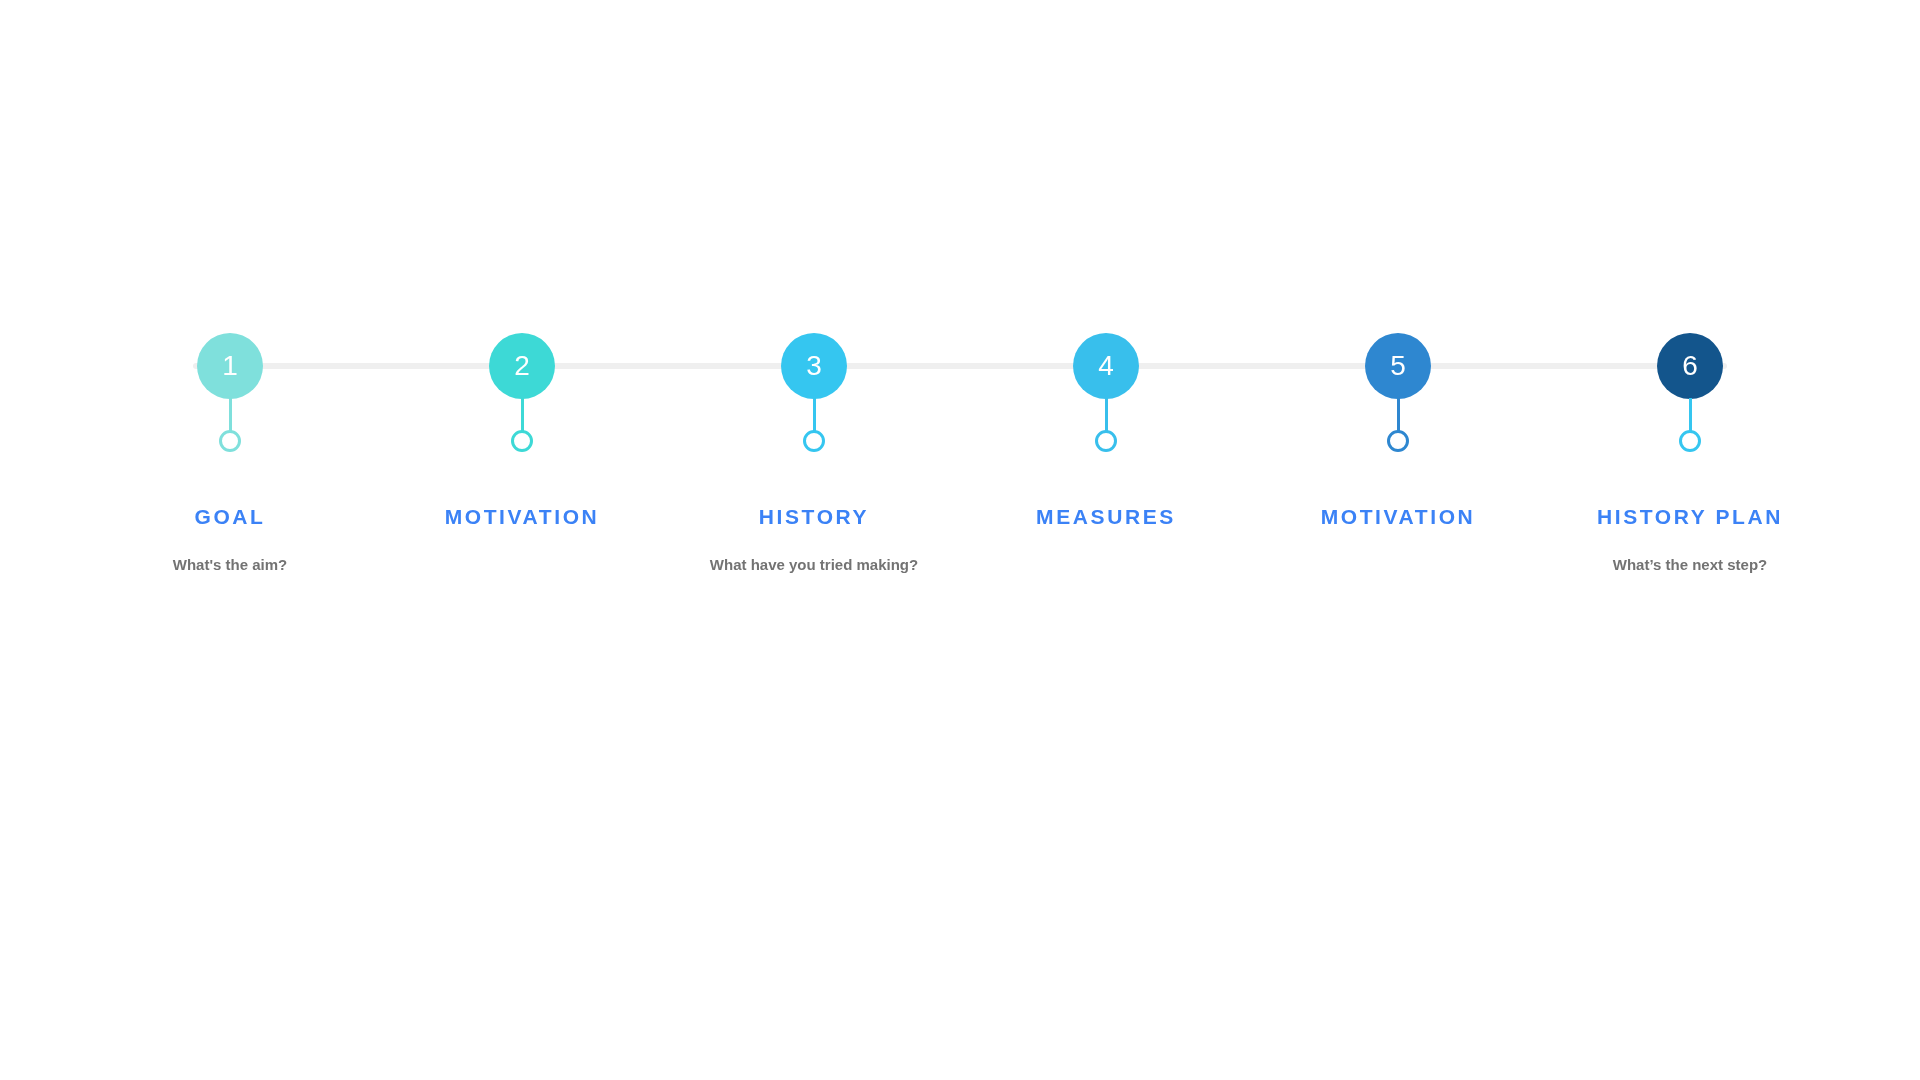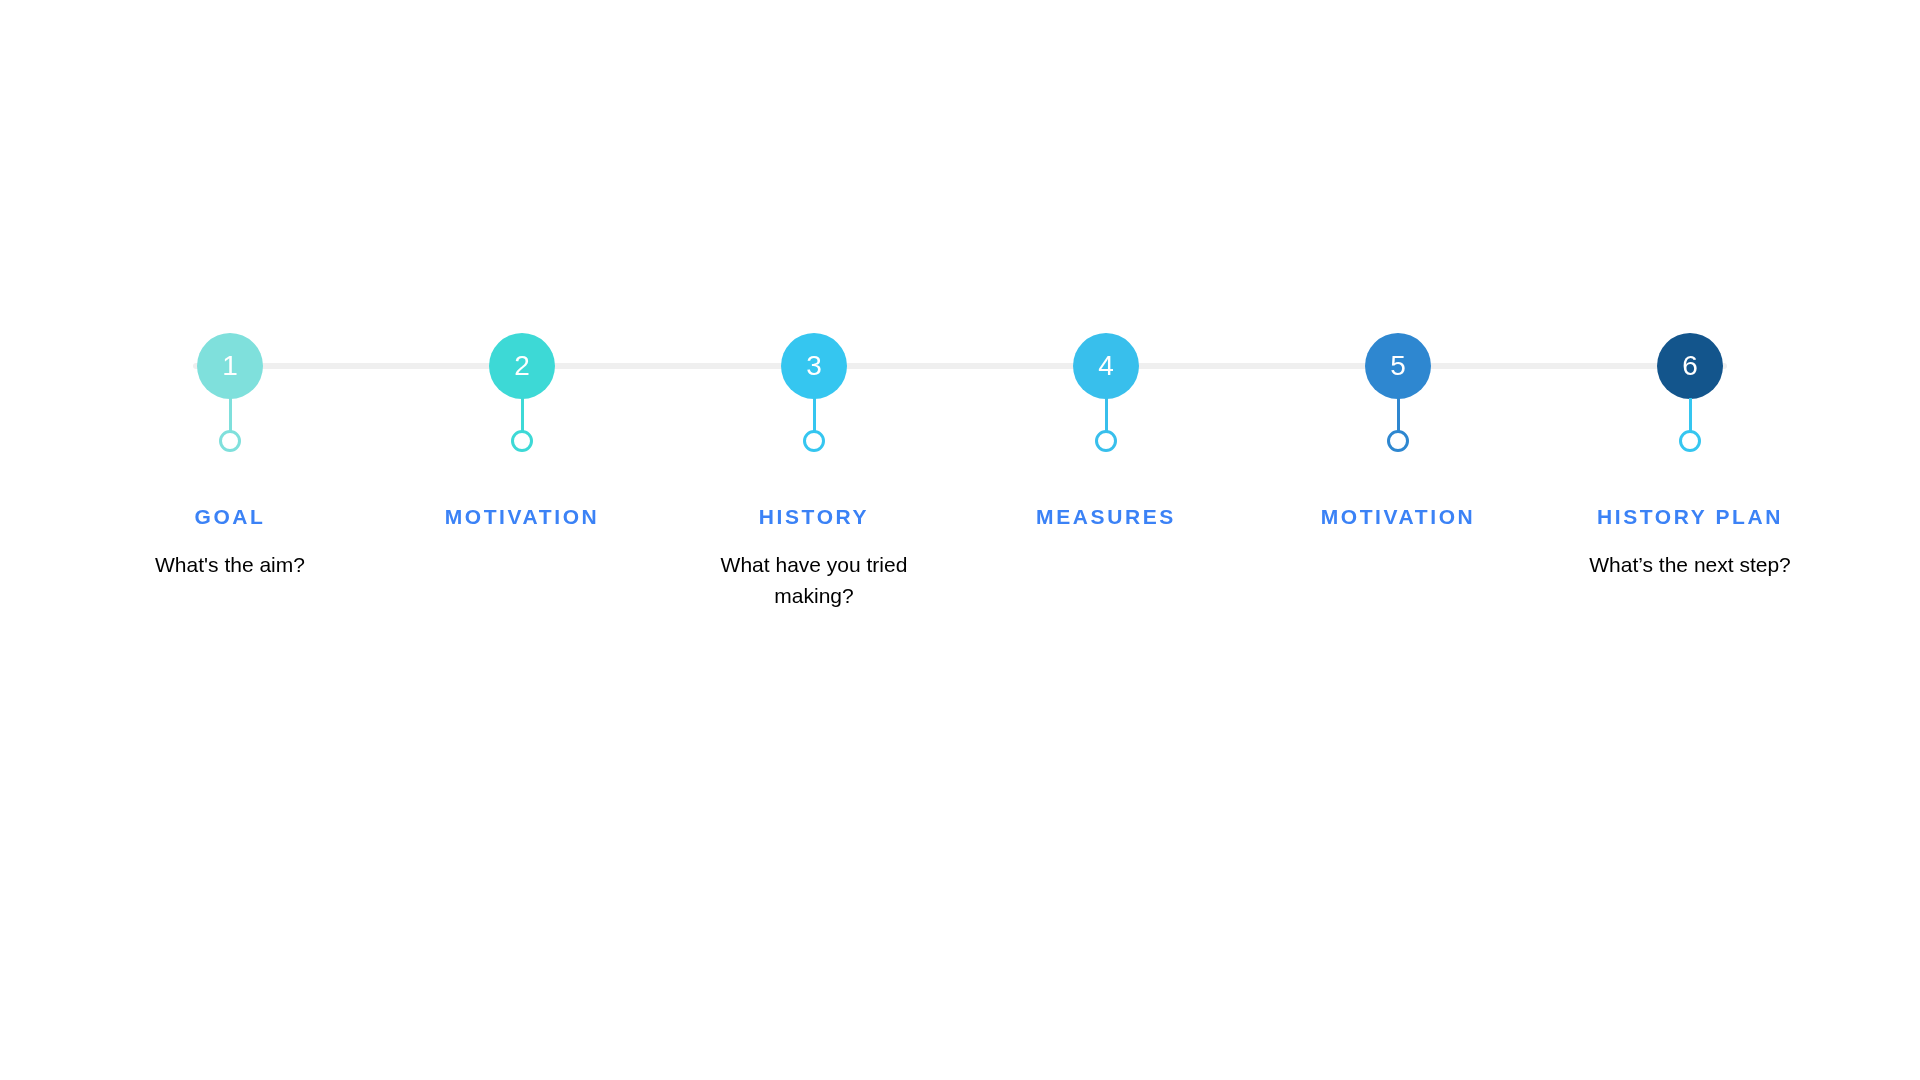--- a/index.html
+++ b/index.html
@@ -111,24 +111,24 @@
     font-weight: 700;
     letter-spacing: 2.6px;
     color: #3b82f6;
     line-height: 1.1;
     margin: 0;
     white-space: nowrap;
   }
 
   .step-desc {
     margin: 21px 0 0 0;
-    font-size: 21px;
-    font-weight: 400;
+    font-size: 15px;
+    font-weight: 700;
     line-height: 31px;
-    color: #000000;
+    color: #737373;
   }
 </style>
 </head>
 <body style="background: rgb(255, 255, 255);">
 
 <div class="infographic">
 
   <div class="rail" style="background: rgb(239, 239, 239);"></div>
 
   <div class="steps">

